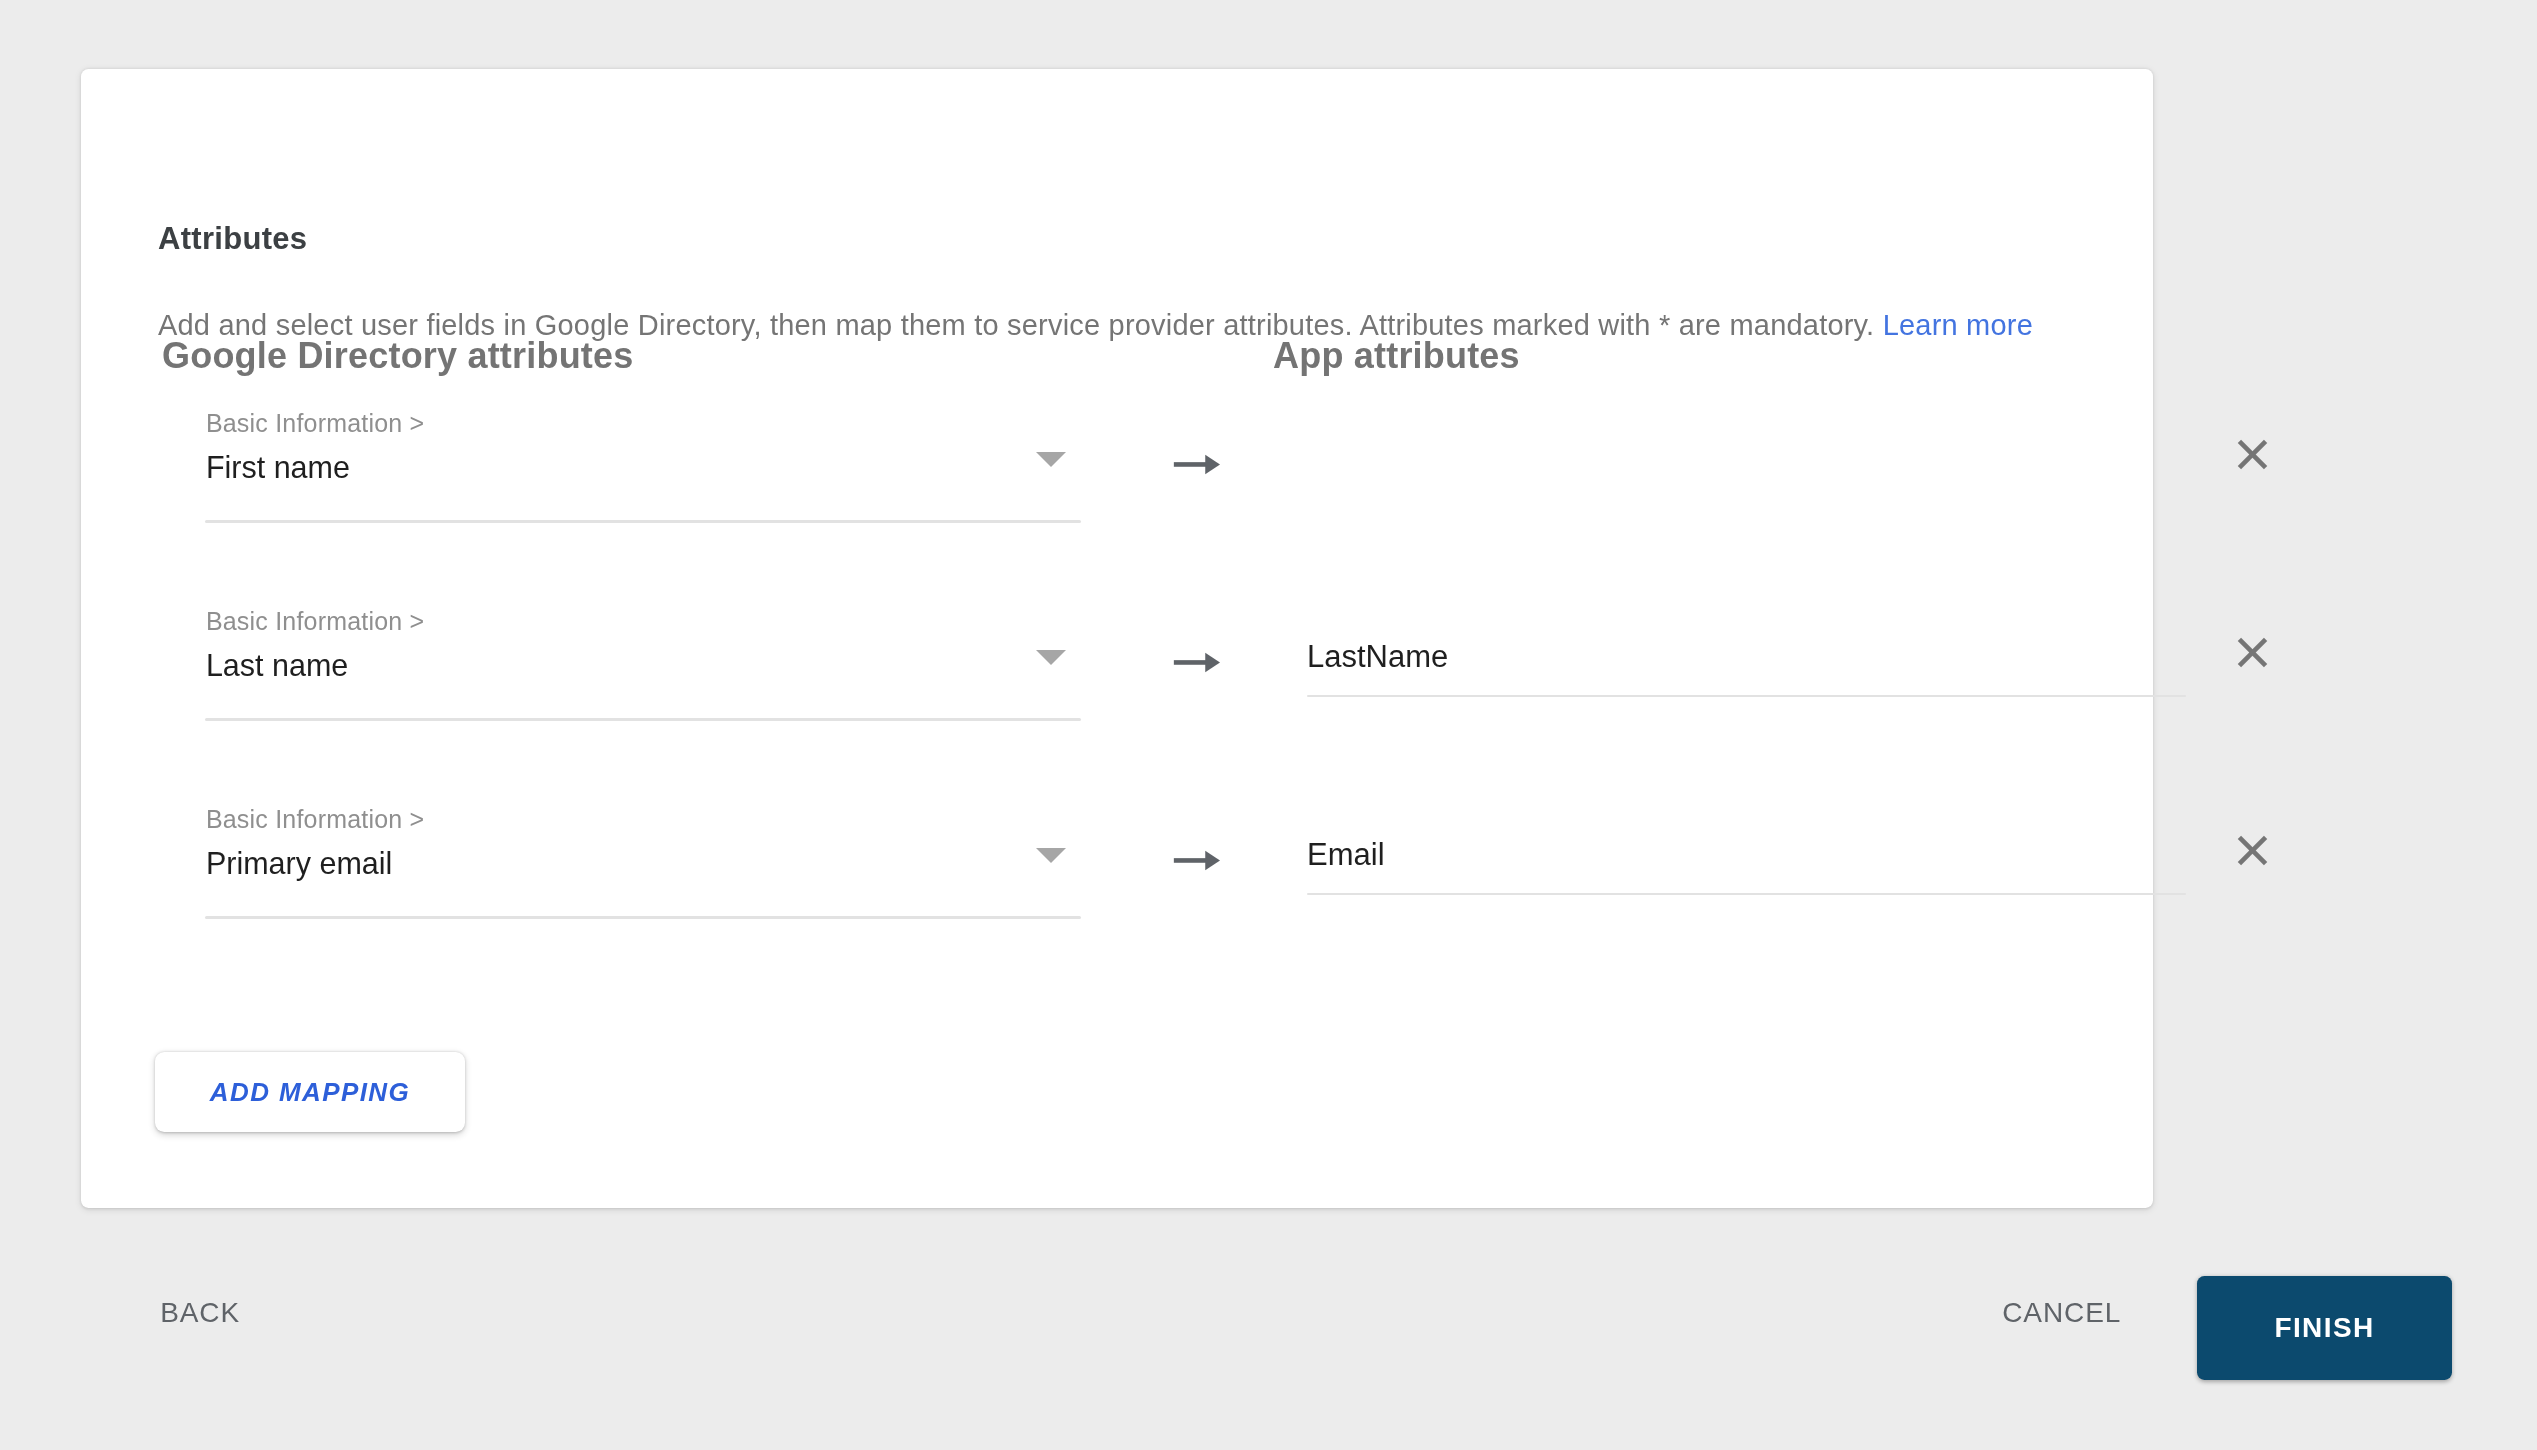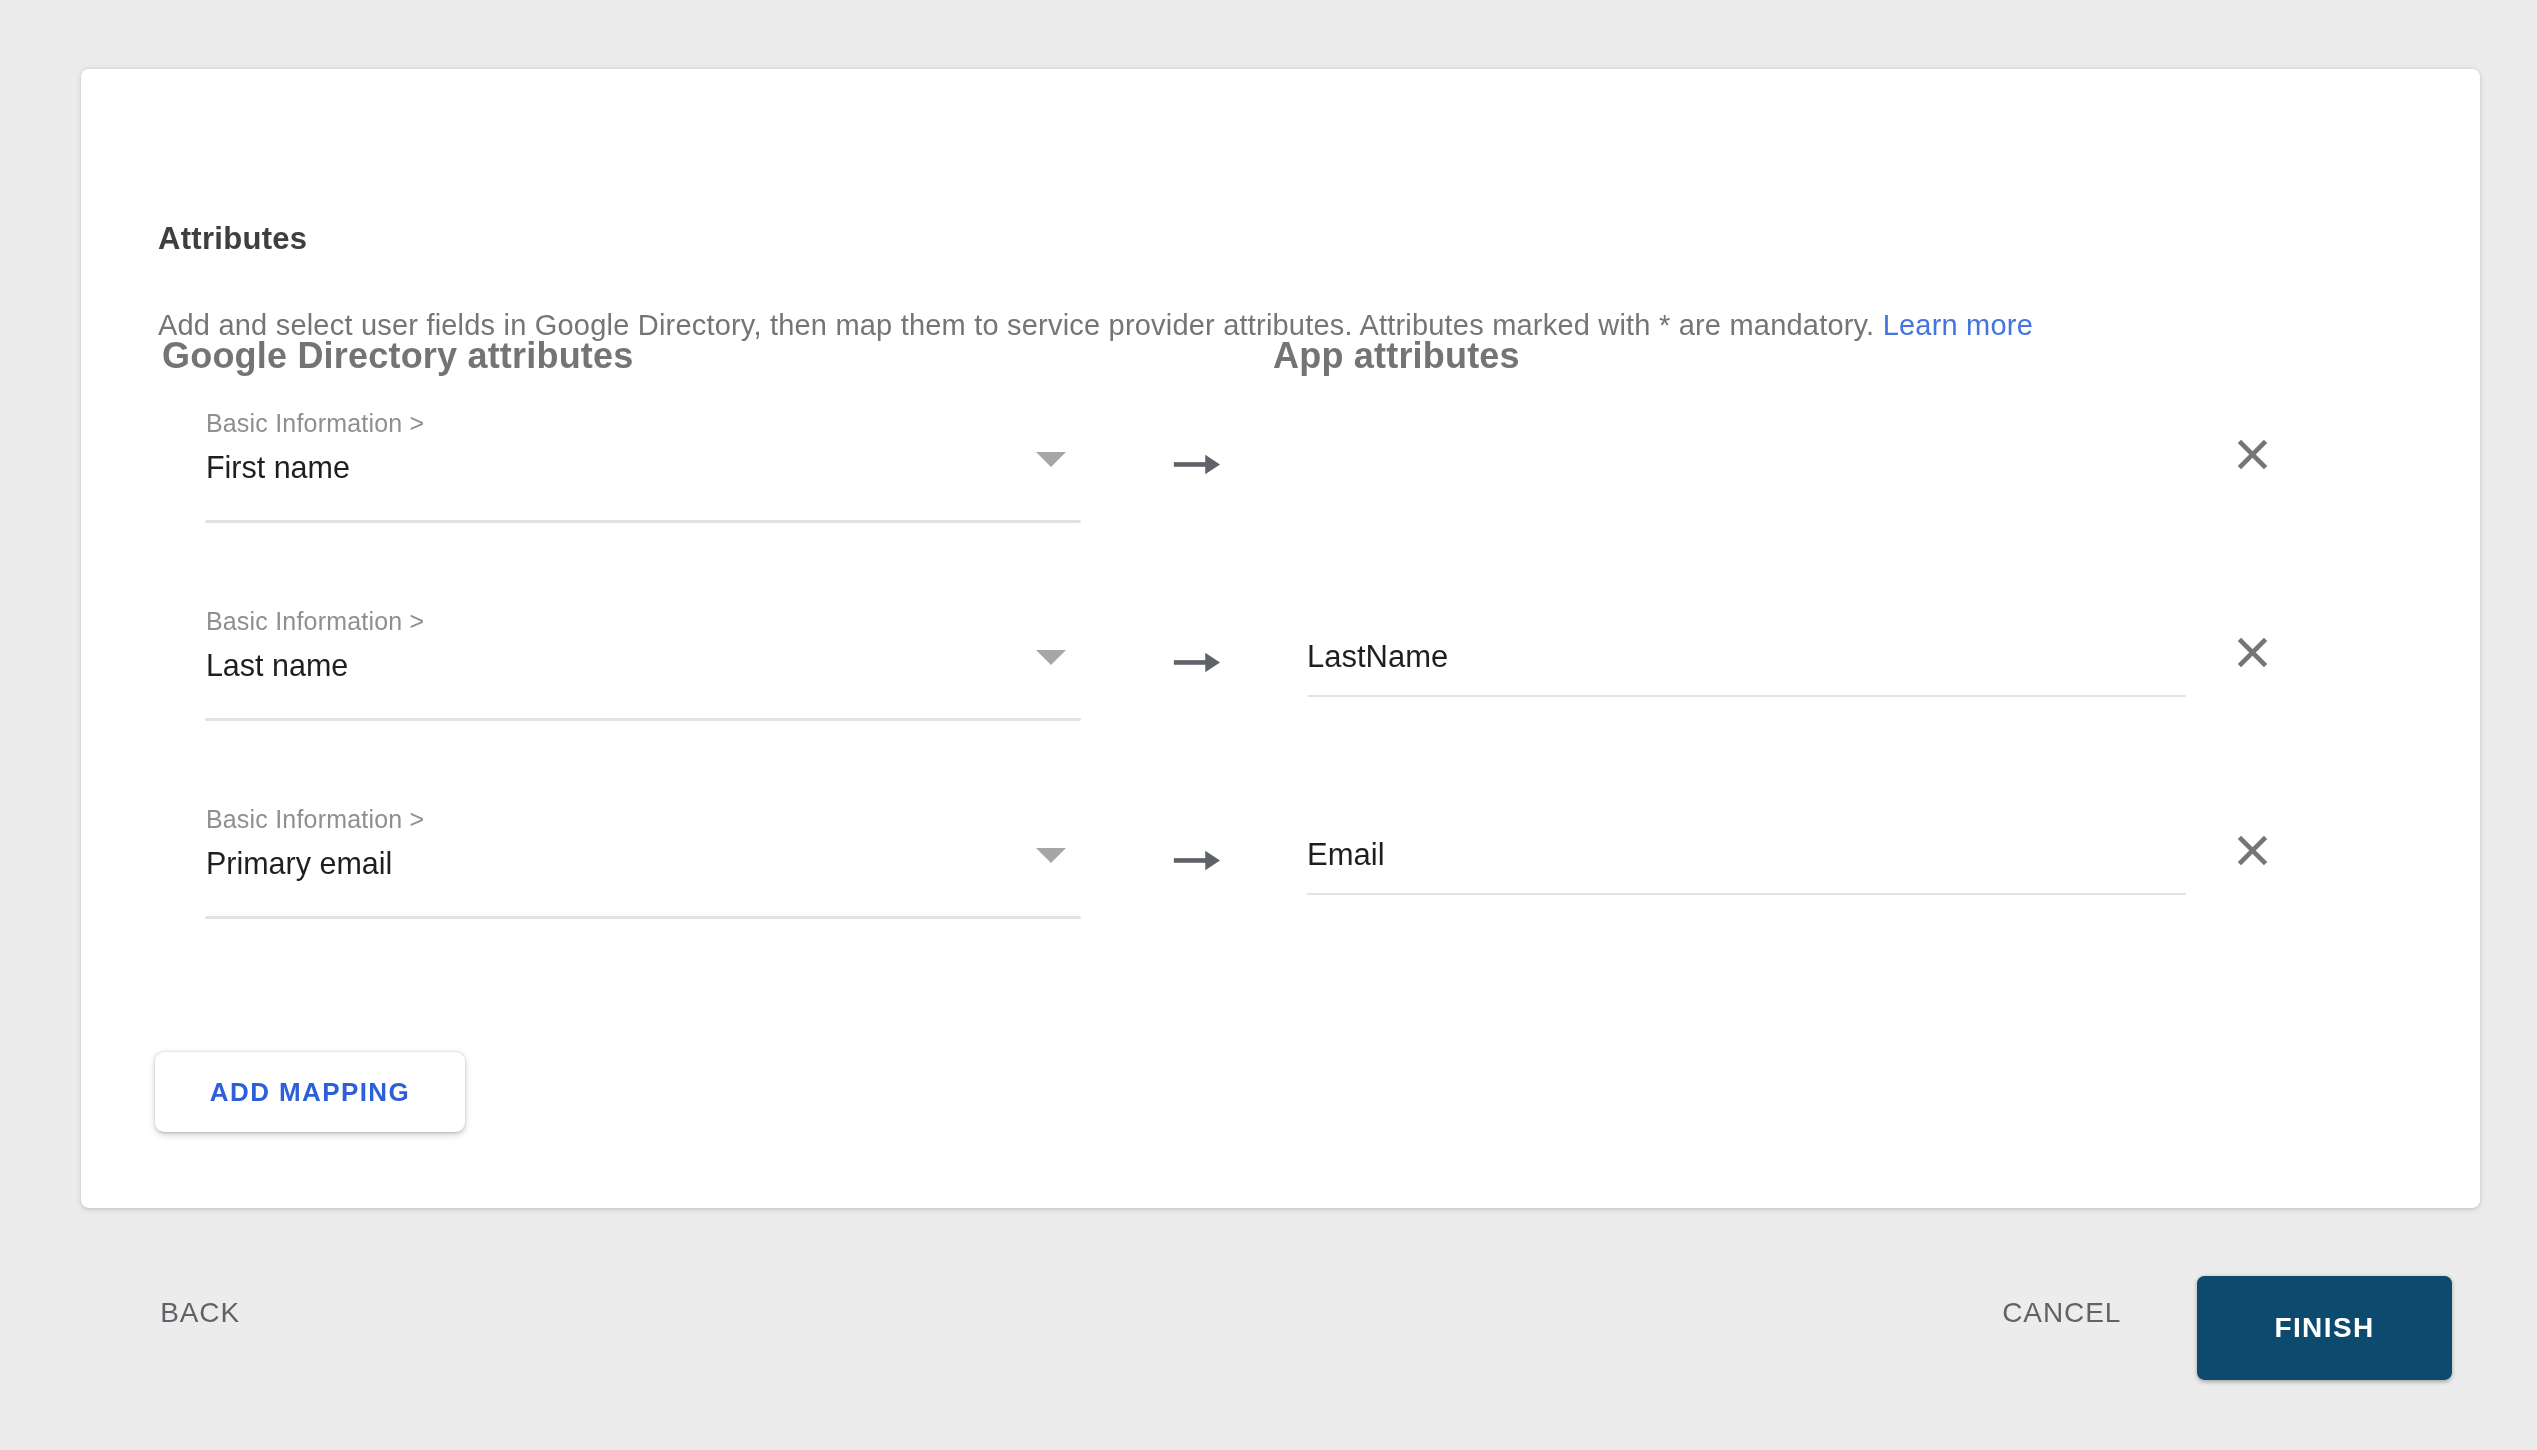--- a/index.html
+++ b/index.html
@@ -9,21 +9,21 @@
     position: relative;
     overflow: hidden;
     font-family: "Liberation Sans", sans-serif;
     -webkit-font-smoothing: antialiased;
   }
 
   
   .card {
     position: absolute;
     left: 81px; top: 69px;
-    width: 2399px; height: 1139px;
+    width: 2072px; height: 1139px;
     background: #ffffff;
     border-radius: 7.4px;
     box-shadow: 0 0.9px 2.8px rgba(0,0,0,0.10), 0 1.8px 7.4px rgba(0,0,0,0.10);
   }
   .card-title {
     position: absolute; left: 77px; top: 131px;
     font-size: 31px; font-weight: 700; color: #3c4043;
     letter-spacing: 0.3px;
   }
   .card-desc {
@@ -95,21 +95,21 @@
   }
 
   
   .add-mapping-btn {
     position: absolute; left: 74px; top: 983px;
     width: 310px; height: 80px;
     background: #ffffff; border: none; border-radius: 9.2px;
     box-shadow: 0 0.9px 2.8px rgba(0,0,0,0.18), 0 2.8px 7.4px rgba(0,0,0,0.16);
     font-family: "Liberation Sans", sans-serif;
     font-size: 26px; font-weight: 700; color: #2d5fd9;
-    letter-spacing: 1.4px; cursor: pointer;
+    letter-spacing: 1.4px; cursor: pointer; font-style: italic;
   }
 
   
   .footer-link {
     position: absolute; top: 1291px;
     background: transparent; border: none; padding: 0 9.2px; height: 43px;
     font-family: "Liberation Sans", sans-serif;
     font-size: 28px; color: #5f6368; letter-spacing: 0.9px;
     cursor: pointer;
   }

